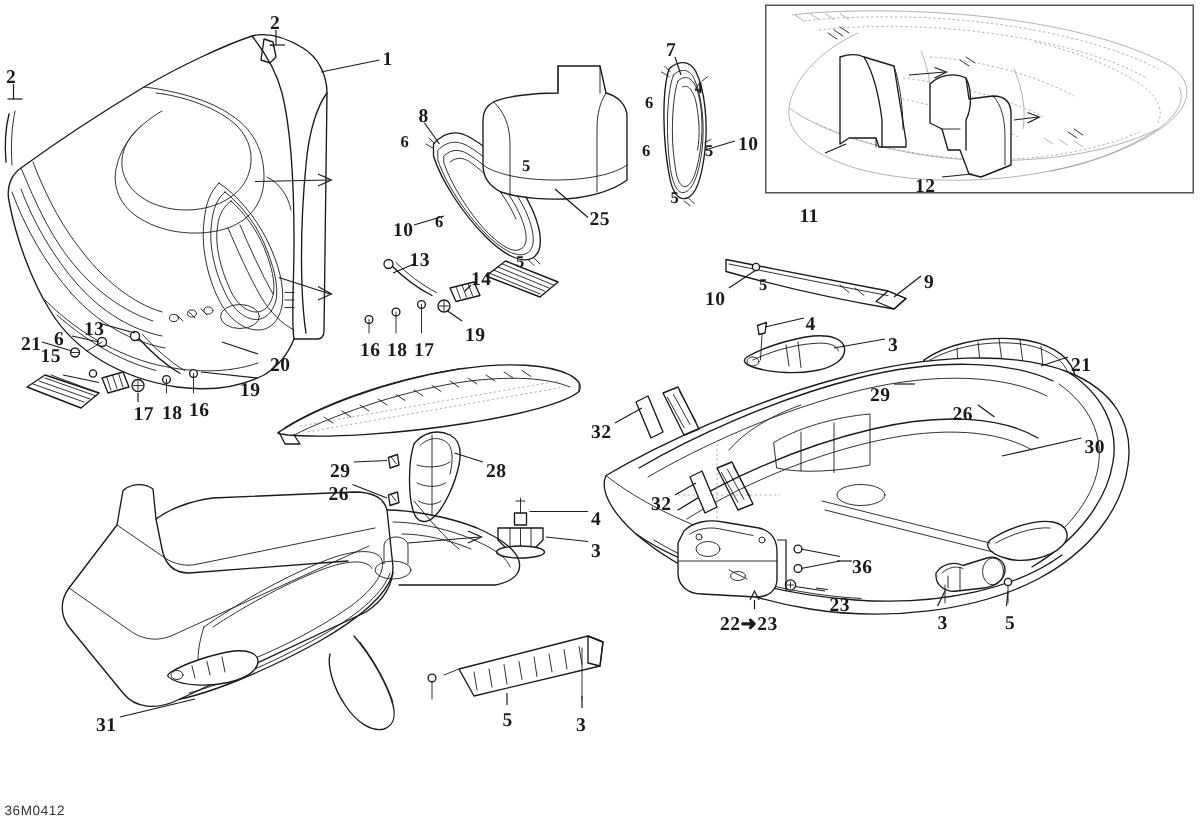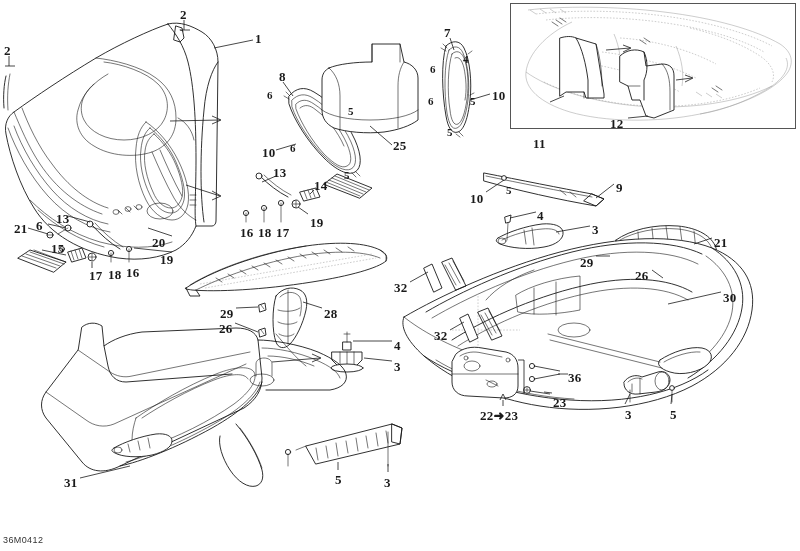--- a/index.html
+++ b/index.html
@@ -533,23 +533,23 @@
       <div class="callout" style="left: 393px; top: 139px;">25</div>
       <div class="callout" style="left: 273px; top: 166px;">13</div>
       <div class="callout" style="left: 314px; top: 179px;">14</div>
       <div class="callout" style="left: 310px; top: 216px;">19</div>
       <div class="callout" style="left: 240px; top: 226px;">16</div>
       <div class="callout" style="left: 258px; top: 226px;">18</div>
       <div class="callout" style="left: 276px; top: 226px;">17</div>
       <div class="callout" style="left: 56px; top: 212px;">13</div>
       <div class="callout" style="left: 36px; top: 219px;">6</div>
       <div class="callout" style="left: 14px; top: 222px;">21</div>
-      <div class="callout" style="left: 152px; top: 236px;">20</div>
+      <div class="callout" style="left: 180px; top: 236px;">20</div>
       <div class="callout" style="left: 160px; top: 253px;">19</div>
-      <div class="callout" style="left: 27px; top: 242px; margin-left: 24px;">15</div>
+      <div class="callout" style="left: 27px; top: 230px;">15</div>
       <div class="callout" style="left: 89px; top: 269px;">17</div>
       <div class="callout" style="left: 108px; top: 268px;">18</div>
       <div class="callout" style="left: 126px; top: 266px;">16</div>
       <div class="callout" style="left: 616px; top: 181px;">9</div>
       <div class="callout" style="left: 470px; top: 192px;">10</div>
       <div class="callout sm" style="left: 506px; top: 185px;">5</div>
       <div class="callout" style="left: 537px; top: 209px;">4</div>
       <div class="callout" style="left: 592px; top: 223px;">3</div>
       <div class="callout" style="left: 714px; top: 236px;">21</div>
       <div class="callout" style="left: 580px; top: 256px;">29</div>

